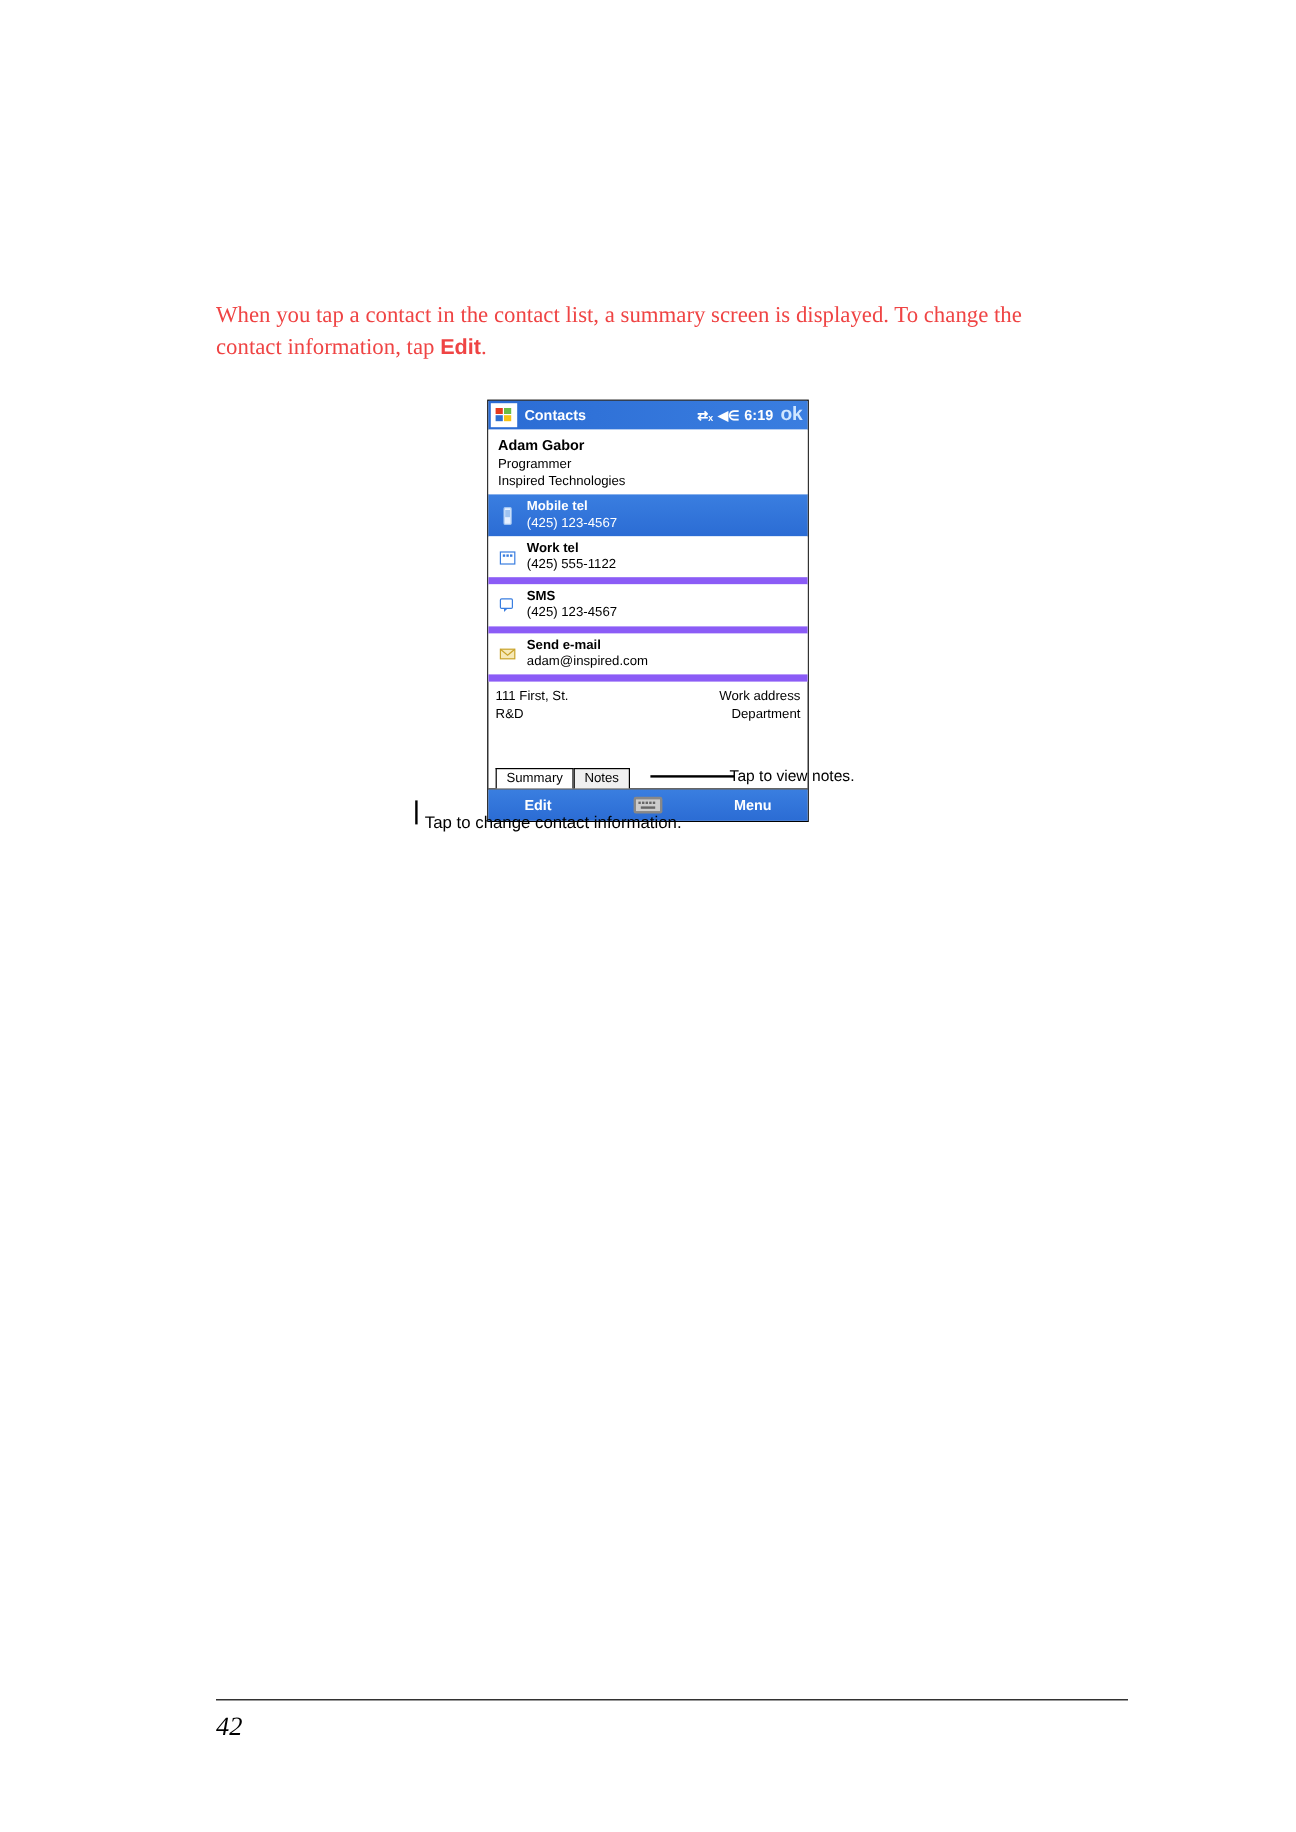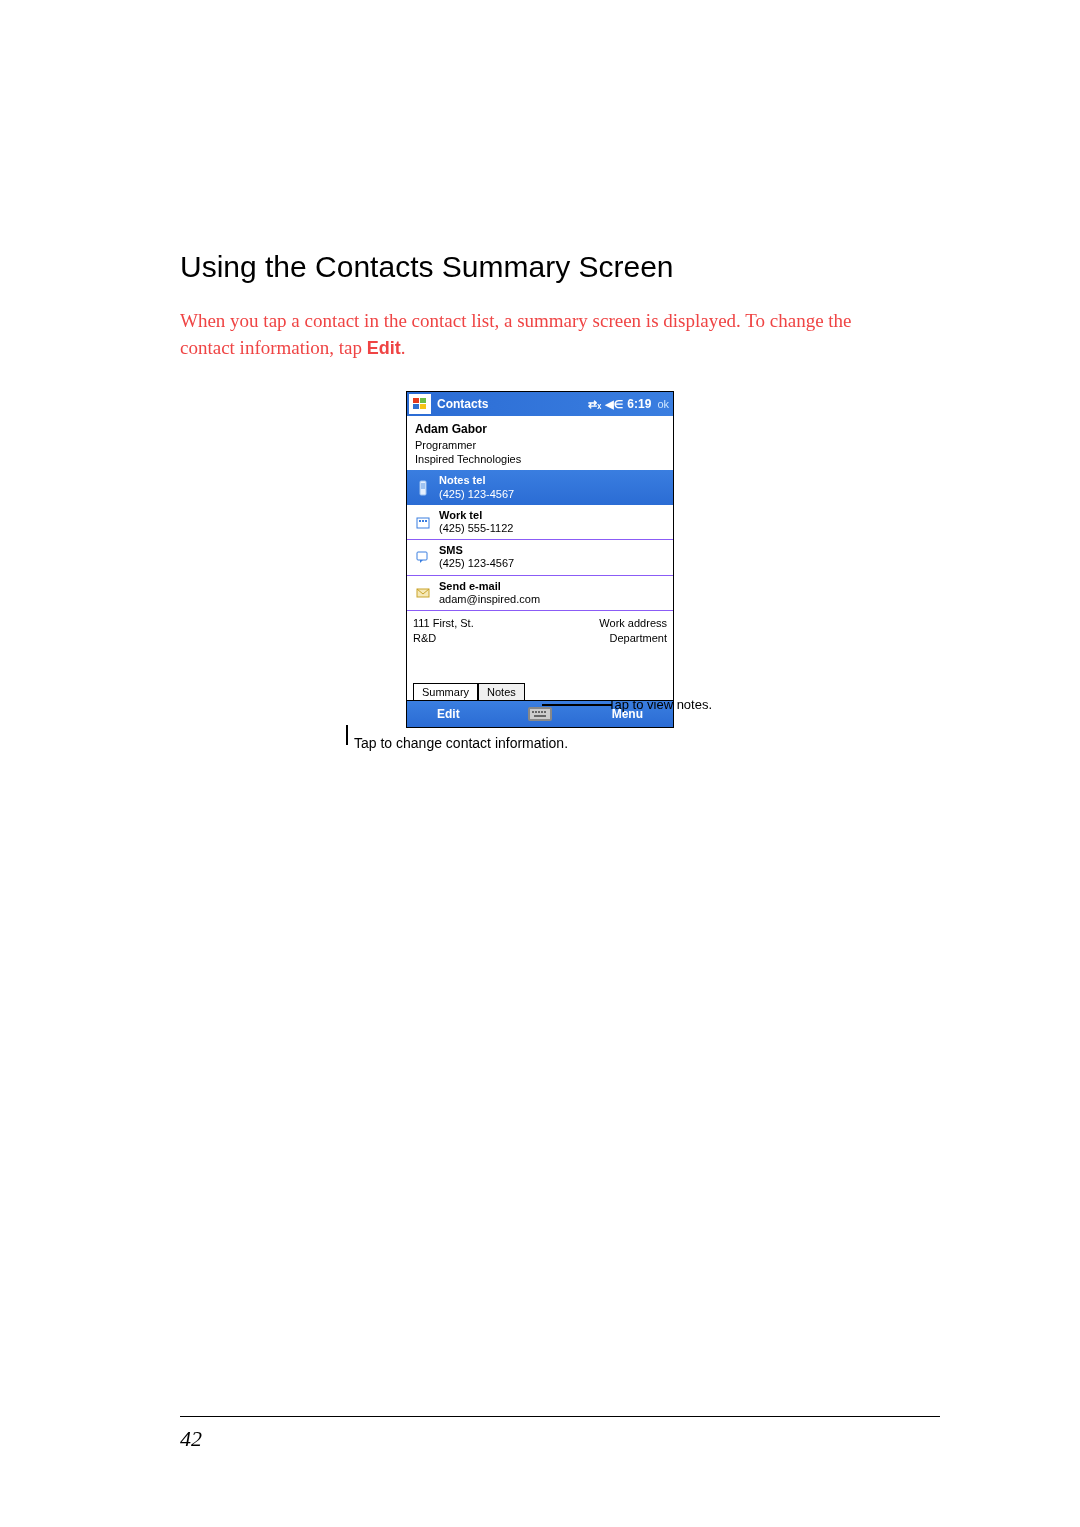--- a/index.html
+++ b/index.html
@@ -56,42 +56,42 @@
       margin: 2px 2px 2px 2px;
       display: flex;
       align-items: center;
       justify-content: center;
     }
     .dev-logo svg { width: 16px; height: 16px; }
     .dev-title { flex: 1; padding-left: 4px; }
     .dev-status { display: flex; align-items: center; gap: 4px; padding-right: 4px; }
     .dev-status-icon { font-size: 11px; }
     .dev-time { font-size: 12px; font-weight: bold; text-align: right; }
-    .dev-ok { font-size: 11px; font-weight: normal; color: #cfe6ff; margin-left: 2px; }
+    .dev-ok { font-size: 16px; font-weight: bold; color: #cfe6ff; margin-left: 2px; }
     .contact-header {
       background: #fff;
       padding: 6px 8px 4px 8px;
       line-height: 1.3;
     }
     .contact-name { font-weight: bold; font-size: 12px; }
     .contact-sub { font-size: 11px; color: #000; }
     .row-selected {
       background: linear-gradient(to bottom, #3a7ee0, #2b6cd4);
       color: #fff;
       display: flex;
       align-items: center;
       padding: 4px 6px;
     }
     .row {
       background: #fff;
       color: #000;
       display: flex;
       align-items: center;
       padding: 4px 6px;
-      border-bottom: 1px solid #8b5cf6;
+      border-bottom: 6px solid #8b5cf6;
     }
     .row-icon {
       width: 20px;
       height: 20px;
       display: flex;
       align-items: center;
       justify-content: center;
       margin-right: 6px;
       flex-shrink: 0;
     }
@@ -188,21 +188,20 @@
     .conn-line-notes {
       position: absolute;
       height: 1.5px;
       background: #000;
     }
   </style>
 </head>
 <body>
 
 <div class="page">
-  <h1 class="heading">Using the Contacts Summary Screen</h1>
   <p class="body-text">
     <span>When you tap a contact in the contact list, a summary screen is displayed. To change the contact information, tap </span><span class="bold">Edit</span><span>.</span>
   </p>
 
   <div class="screenshot-area">
     <div class="device">
       <div class="dev-titlebar">
         <div class="dev-logo">
           <svg viewBox="0 0 16 16">
               <rect x="1" y="2" width="6" height="5" fill="#e53a1e"></rect>
@@ -227,21 +226,21 @@
       </div>
 
       <div class="row-selected">
         <div class="row-icon">
           <svg width="16" height="16" viewBox="0 0 16 16">
               <rect x="5" y="1" width="6" height="14" rx="1" fill="#e6f0ff" stroke="#9fc3f1"></rect>
               <rect x="6" y="3" width="4" height="6" fill="#9fc3f1"></rect>
             </svg>
         </div>
         <div class="row-text">
-          <span class="line1">Notes tel</span>
+          <span class="line1">Mobile tel</span>
           <span class="line2">(425) 123-4567</span>
         </div>
       </div>
 
       <div class="row">
         <div class="row-icon">
           <svg width="16" height="16" viewBox="0 0 16 16">
               <rect x="2" y="4" width="12" height="10" fill="none" stroke="#3a7ee0"></rect>
               <rect x="4" y="6" width="2" height="2" fill="#3a7ee0"></rect>
               <rect x="7" y="6" width="2" height="2" fill="#3a7ee0"></rect>

